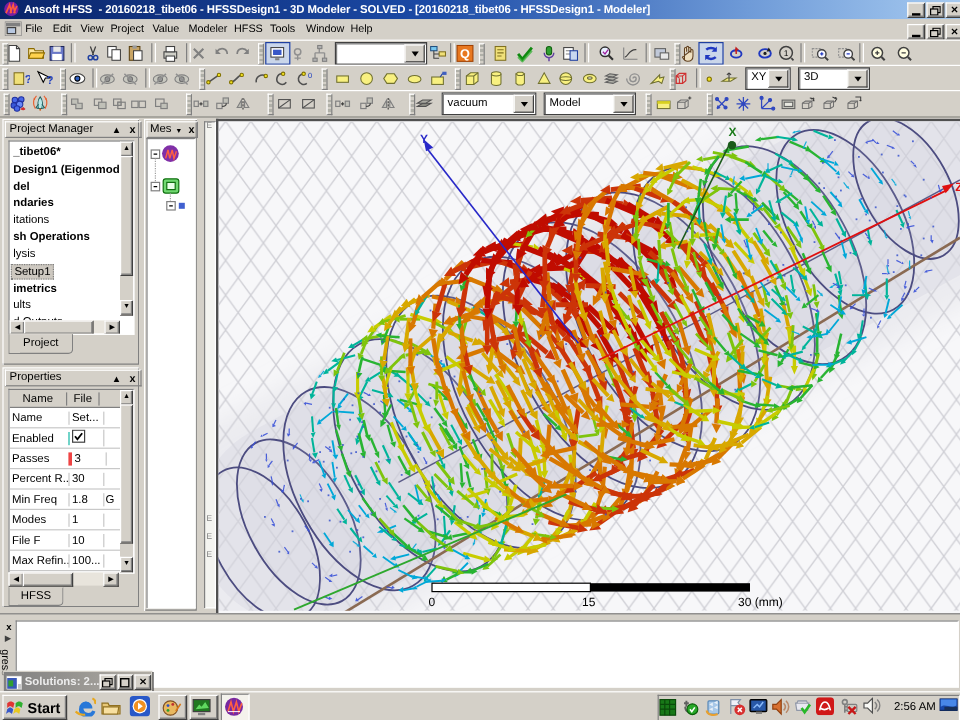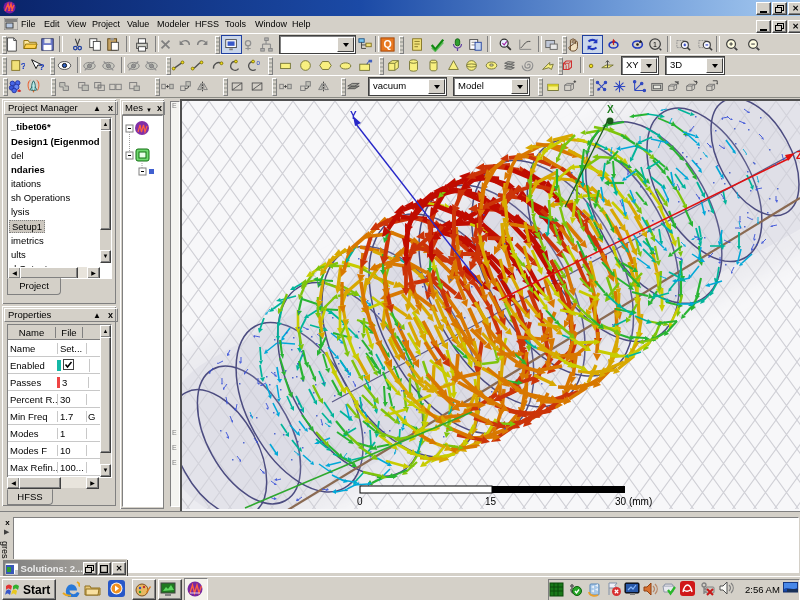--- a/index.html
+++ b/index.html
@@ -17,20 +17,21 @@
 .arrdn{width:0;height:0;border-left:3px solid transparent;border-right:3px solid transparent;border-top:4px solid #000}
 .wbtn{width:13px;height:11px;background:#d4d0c8;border-top:1px solid #fff;border-left:1px solid #fff;border-right:1px solid #404040;border-bottom:1px solid #404040;box-shadow:inset -1px -1px 0 #808080;display:flex;align-items:center;justify-content:center;font-size:8px;font-weight:bold;color:#000}
 svg{display:block}
 </style></head><body>
 
 <div class="abs" style="left:0;top:0;width:800px;height:16px;background:linear-gradient(90deg,#0a246a 0%,#1b4aa6 45%,#6f9bd8 78%,#a6caf0 100%)">
  <svg class="abs" style="left:3px;top:1px" width="13" height="13" viewBox="0 0 13 13">
       <circle cx="6.5" cy="6.5" r="6" fill="#7a1ea0"></circle>
       <path d="M2 10 L5 3 L6.5 10 M5.5 10 L8 3 L9.5 10 M8.5 10 L11 4" stroke="#ff5a3c" stroke-width="1.4" fill="none"></path>
     </svg>
+ <span class="abs" style="left:20px;top:2.5px;color:#fff;font-weight:bold;font-size:9.5px;letter-spacing:-0.1px;white-space:nowrap">Ansoft HFSS&nbsp; - 20160218_tibet06 - HFSSDesign1 - 3D Modeler - SOLVED - [20160218_tibet06 - HFSSDesign1 - Modeler]</span>
  <div class="abs" style="left:756px;top:2px;display:flex;gap:1px">
   <div class="wbtn">
         <div style="width:7px;height:2px;background:#000;margin-top:6px"></div>
       </div>
   <div class="wbtn">
         <svg width="9" height="8">
           <rect x="2.5" y="0.5" width="6" height="5" fill="none" stroke="#000"></rect>
           <rect x="0.5" y="2.5" width="6" height="5" fill="#d4d0c8" stroke="#000"></rect>
         </svg>
       </div>
@@ -698,27 +699,27 @@
         <path d="M15 6l-2-1h3z" fill="#404040"></path>
       </svg>
     </span>
   </div>
 <div class="abs bevel2" style="left:2px;top:99px;width:114px;height:205px;background:#d4d0c8">
  <div class="abs" style="left:2px;top:2px;width:109px;height:12px;border:1px solid #808080;border-top-color:#fff;border-left-color:#fff;font-size:9.5px;padding-left:3px;line-height:12px">Project Manager
    <span class="abs" style="right:16px;top:1px;font-size:8px">▲</span><span class="abs" style="right:4px;top:0px;font-size:9px;font-weight:bold">x</span></div>
  <div class="abs sunken" style="left:5px;top:18px;width:103px;height:160px;background:#fff;overflow:hidden;font-size:9.5px">
    <div class="abs" style="left:1px;top:3px;font-weight:bold;padding:0 2px;white-space:nowrap">_tibet06*</div>
       <div class="abs" style="left:1px;top:18px;font-weight:bold;padding:0 2px;white-space:nowrap">Design1 (Eigenmod</div>
-      <div class="abs" style="left:1px;top:32px;font-weight:normal;padding:0 2px;white-space:nowrap">del</div>
+      <div class="abs" style="left:1px;top:32px;font-weight:bold;padding:0 2px;white-space:nowrap">del</div>
       <div class="abs" style="left:1px;top:46px;font-weight:bold;padding:0 2px;white-space:nowrap">ndaries</div>
       <div class="abs" style="left:1px;top:60px;font-weight:normal;padding:0 2px;white-space:nowrap">itations</div>
-      <div class="abs" style="left:1px;top:74px;font-weight:normal;padding:0 2px;white-space:nowrap">sh Operations</div>
+      <div class="abs" style="left:1px;top:74px;font-weight:bold;padding:0 2px;white-space:nowrap">sh Operations</div>
       <div class="abs" style="left:1px;top:88px;font-weight:normal;padding:0 2px;white-space:nowrap">lysis</div>
       <div class="abs" style="left:1px;top:102px;font-weight:normal;background:#cdc8c0;border:1px dotted #808080;padding:0 2px;white-space:nowrap">Setup1</div>
-      <div class="abs" style="left:1px;top:117px;font-weight:normal;padding:0 2px;white-space:nowrap">imetrics</div>
+      <div class="abs" style="left:1px;top:117px;font-weight:bold;padding:0 2px;white-space:nowrap">imetrics</div>
       <div class="abs" style="left:1px;top:131px;font-weight:normal;padding:0 2px;white-space:nowrap">ults</div>
       <div class="abs" style="left:1px;top:145px;font-weight:normal;padding:0 2px;white-space:nowrap">d Outputs</div>
    <div class="abs" style="right:0;top:0;width:11px;height:145px;background:#d4d0c8">
      <div class="btn abs" style="left:0;top:0;width:9px;height:11px;font-size:6px;text-align:center;line-height:11px">▲</div>
      <div class="btn abs" style="left:0;top:12px;width:9px;height:98px"></div>
      <div class="btn abs" style="left:0;bottom:0;width:9px;height:11px;font-size:6px;text-align:center;line-height:11px">▼</div>
    </div>
    <div class="abs" style="left:0;bottom:0;width:92px;height:11px;background:#e8e4dc">
      <div class="btn abs" style="left:0;top:0;width:11px;height:10px;font-size:6px;text-align:center;line-height:10px">◀</div>
      <div class="btn abs" style="left:12px;top:0;width:56px;height:10px"></div>
@@ -735,48 +736,48 @@
      <span style="width:47px;border-right:1px solid #808080">Name</span>
         <span style="width:26px;border-right:1px solid #808080">File</span>
         <span></span>
       </div>
    <div style="display:flex;height:16px;border-bottom:1px solid #c8c8c8;align-items:center">
       <span style="width:47px;padding-left:2px;border-right:1px solid #c8c8c8;overflow:hidden;white-space:nowrap">Name</span>
       <span style="width:26px;padding-left:2px;border-right:1px solid #c8c8c8;overflow:hidden;white-space:nowrap">Set...</span>
       <span style="padding-left:1px"></span>
       </div>
       <div style="display:flex;height:16px;border-bottom:1px solid #c8c8c8;align-items:center">
-      <span style="width:47px;padding-left:2px;border-right:4px solid #14b8a6;overflow:hidden;white-space:nowrap">Enabled</span>
+      <span style="width:47px;padding-left:2px;border-right:1px solid #14b8a6;overflow:hidden;white-space:nowrap">Enabled</span>
       <span style="width:26px;padding-left:2px;border-right:1px solid #c8c8c8;overflow:hidden;white-space:nowrap"><span style="display:inline-block;width:9px;height:9px;background:#fff;border:1px solid #404040;position:relative"><svg width="9" height="9" style="position:absolute;left:0;top:0">
               <path d="M1.5 4.5l2 2.5 4-5" stroke="#000" stroke-width="1.5" fill="none"></path>
             </svg></span></span>
       <span style="padding-left:1px"></span>
       </div>
       <div style="display:flex;height:16px;border-bottom:1px solid #c8c8c8;align-items:center">
       <span style="width:47px;padding-left:2px;border-right:3px solid #ef4444;overflow:hidden;white-space:nowrap">Passes</span>
       <span style="width:26px;padding-left:2px;border-right:1px solid #c8c8c8;overflow:hidden;white-space:nowrap">3</span>
       <span style="padding-left:1px"></span>
       </div>
       <div style="display:flex;height:16px;border-bottom:1px solid #c8c8c8;align-items:center">
       <span style="width:47px;padding-left:2px;border-right:1px solid #c8c8c8;overflow:hidden;white-space:nowrap">Percent R...</span>
       <span style="width:26px;padding-left:2px;border-right:1px solid #c8c8c8;overflow:hidden;white-space:nowrap">30</span>
       <span style="padding-left:1px"></span>
       </div>
       <div style="display:flex;height:16px;border-bottom:1px solid #c8c8c8;align-items:center">
       <span style="width:47px;padding-left:2px;border-right:1px solid #c8c8c8;overflow:hidden;white-space:nowrap">Min Freq</span>
-      <span style="width:26px;padding-left:2px;border-right:1px solid #c8c8c8;overflow:hidden;white-space:nowrap">1.7</span>
+      <span style="width:26px;padding-left:2px;border-right:1px solid #c8c8c8;overflow:hidden;white-space:nowrap">1.8</span>
       <span style="padding-left:1px">G</span>
       </div>
       <div style="display:flex;height:16px;border-bottom:1px solid #c8c8c8;align-items:center">
       <span style="width:47px;padding-left:2px;border-right:1px solid #c8c8c8;overflow:hidden;white-space:nowrap">Modes</span>
       <span style="width:26px;padding-left:2px;border-right:1px solid #c8c8c8;overflow:hidden;white-space:nowrap">1</span>
       <span style="padding-left:1px"></span>
       </div>
       <div style="display:flex;height:16px;border-bottom:1px solid #c8c8c8;align-items:center">
-      <span style="width:47px;padding-left:2px;border-right:1px solid #c8c8c8;overflow:hidden;white-space:nowrap">Modes F</span>
+      <span style="width:47px;padding-left:2px;border-right:1px solid #c8c8c8;overflow:hidden;white-space:nowrap">File F</span>
       <span style="width:26px;padding-left:2px;border-right:1px solid #c8c8c8;overflow:hidden;white-space:nowrap">10</span>
       <span style="padding-left:1px"></span>
       </div>
       <div style="display:flex;height:16px;border-bottom:1px solid #c8c8c8;align-items:center">
       <span style="width:47px;padding-left:2px;border-right:1px solid #c8c8c8;overflow:hidden;white-space:nowrap">Max Refin...</span>
       <span style="width:26px;padding-left:2px;border-right:1px solid #c8c8c8;overflow:hidden;white-space:nowrap">100...</span>
       <span style="padding-left:1px"></span>
       </div>
    <div class="abs" style="right:0;top:0;width:11px;height:152px;background:#d4d0c8">
      <div class="btn abs" style="left:0;top:0;width:9px;height:11px;font-size:6px;text-align:center;line-height:11px">▲</div>

